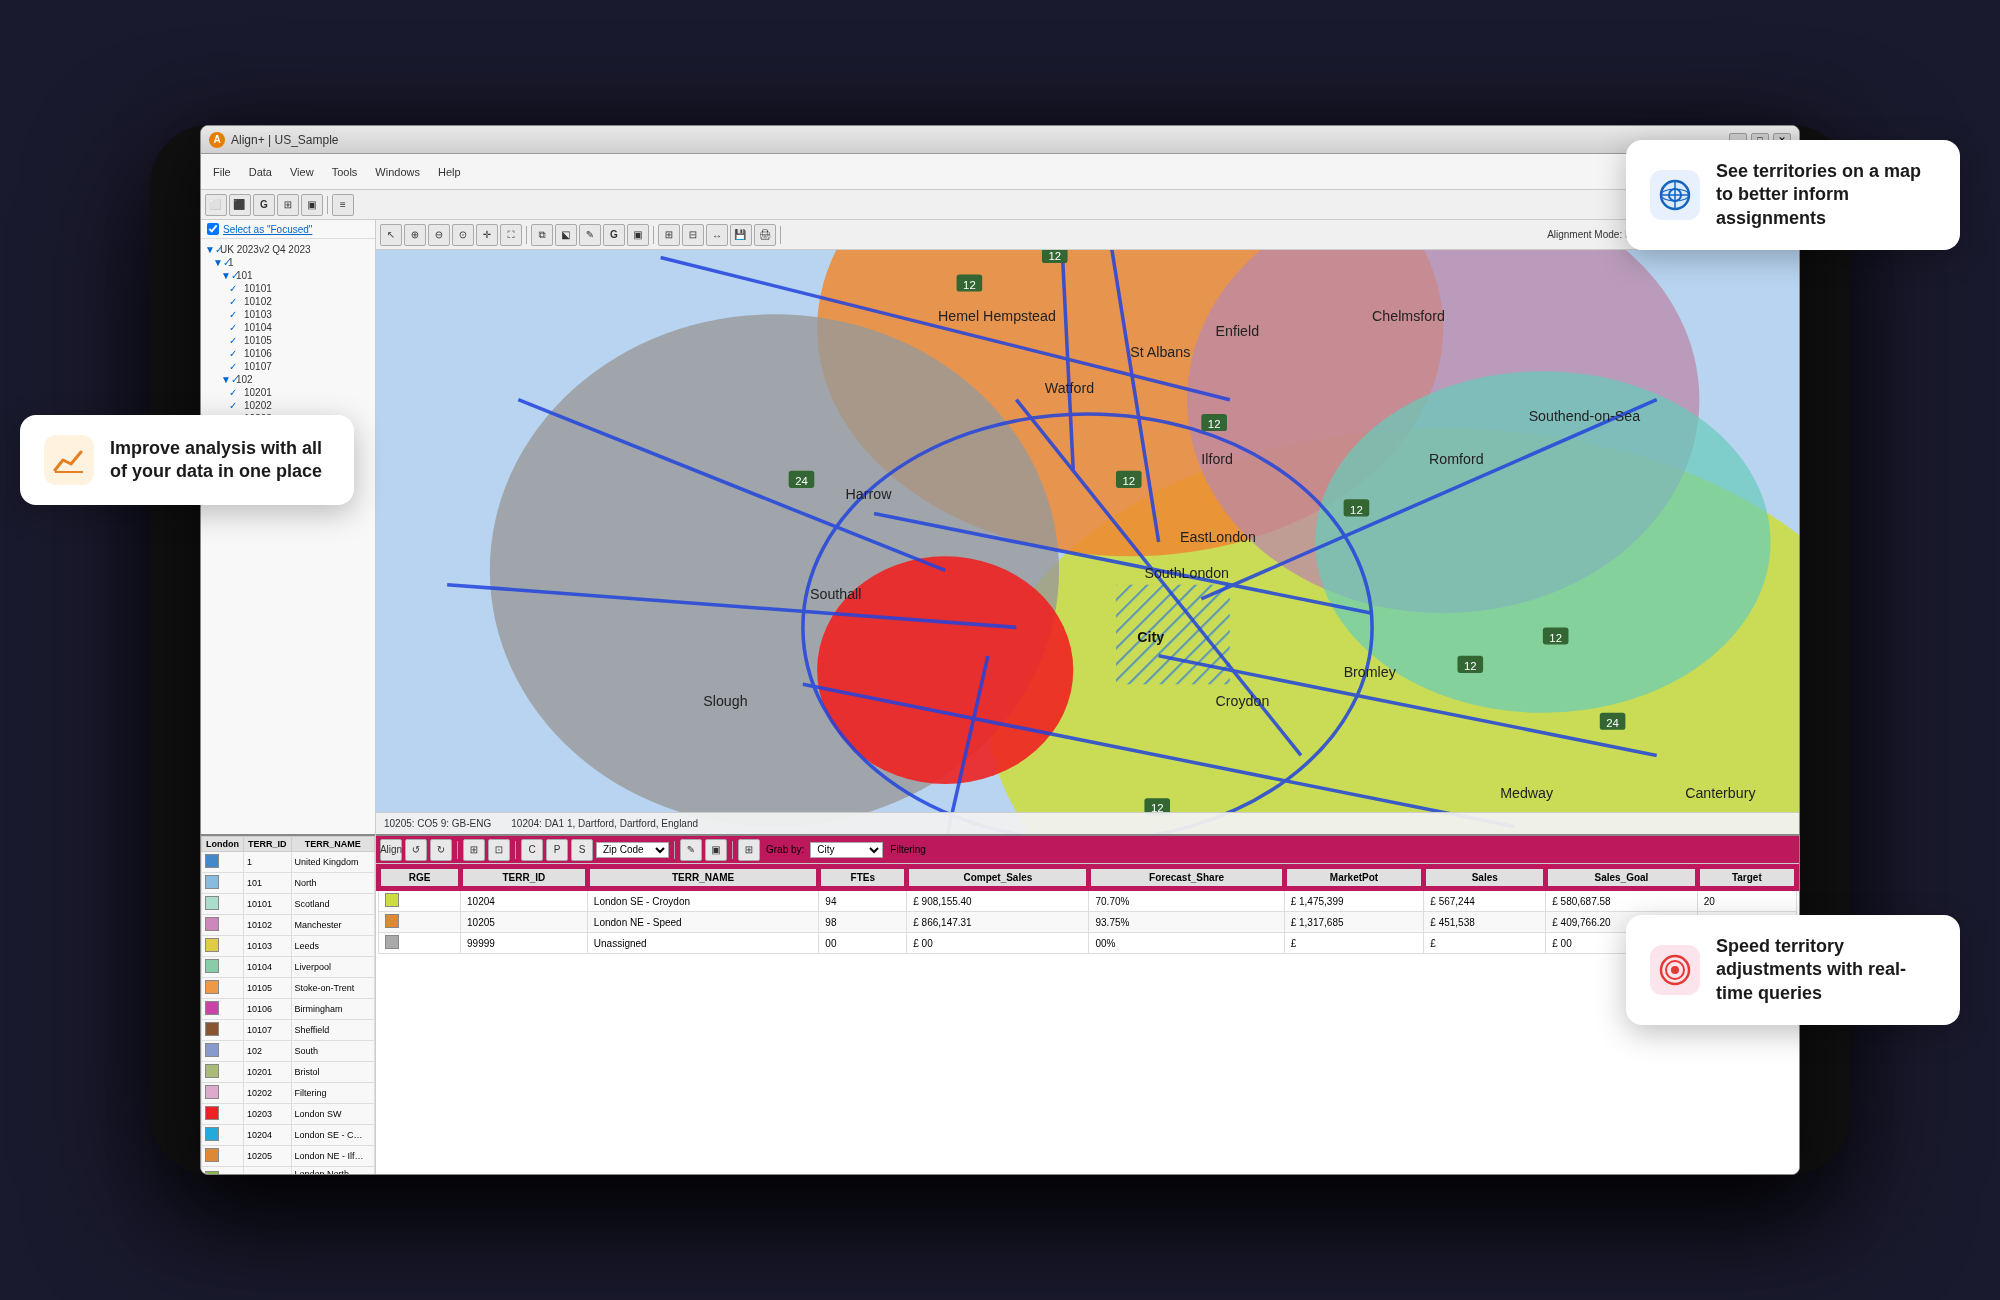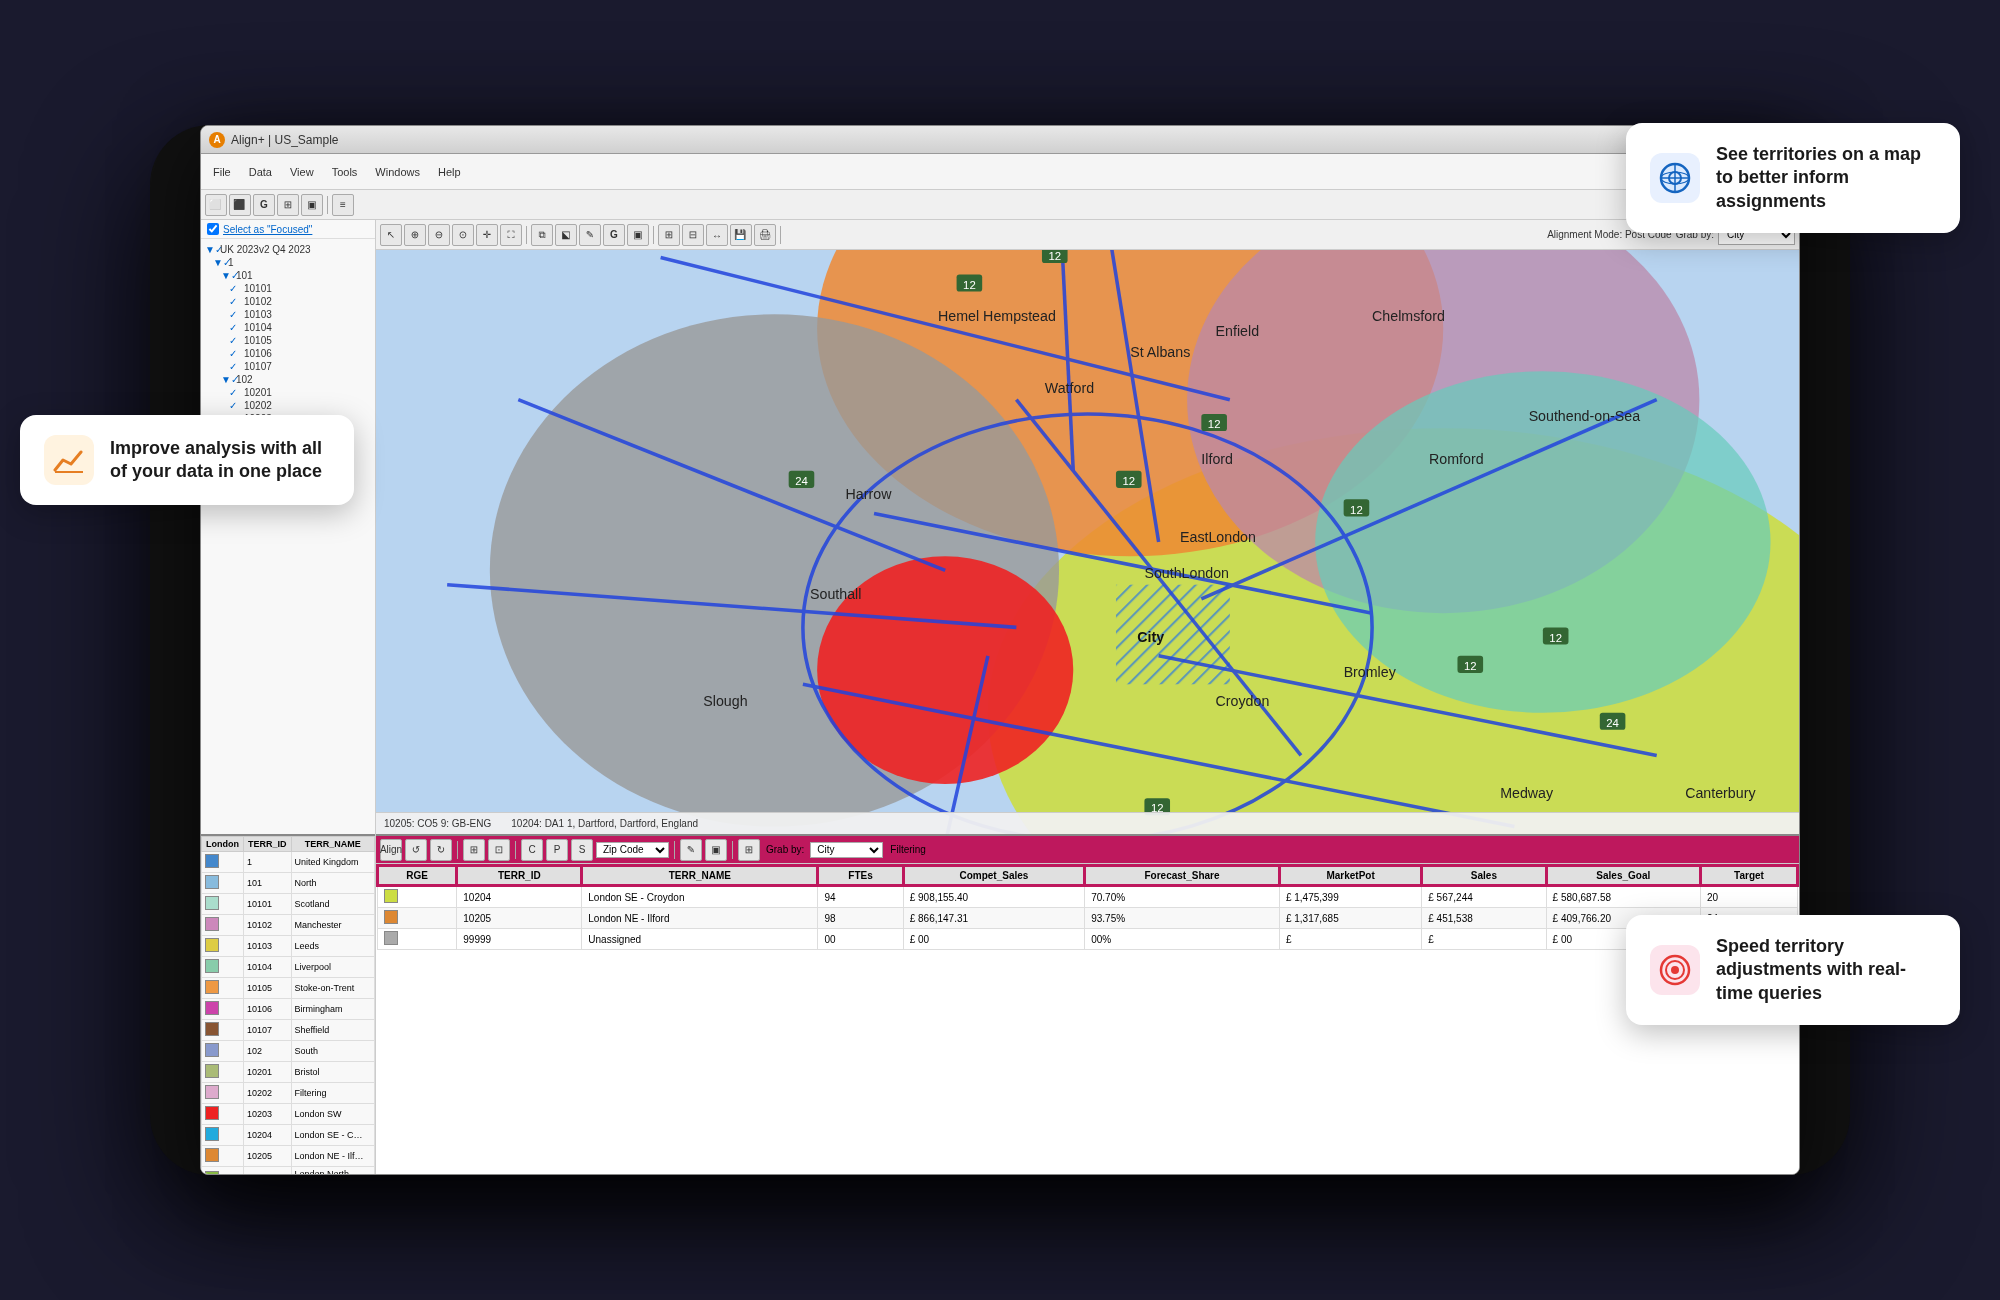--- a/index.html
+++ b/index.html
@@ -322,21 +322,21 @@
     }
 
     .data-table {
       width: 100%;
       border-collapse: collapse;
       font-size: 11px;
     }
 
     .data-table th {
       background: #e0e0e0;
-      border: 3px solid #be185d;
+      border: 5px solid #be185d;
       padding: 3px 6px;
       font-weight: bold;
       font-size: 10px;
       position: sticky;
       top: 0;
       white-space: nowrap;
     }
 
     .data-table td {
       border: 1px solid #ddd;
@@ -416,21 +416,21 @@
     .callout-text {
       font-size: 18px;
       font-weight: 700;
       color: #1a1a1a;
       line-height: 1.3;
       max-width: 220px;
     }
 
     
     .callout-top-right {
-      top: 48px;
+      top: 65px;
       right: -60px;
       margin-left: 44px;
     }
 
     .callout-top-right .callout-icon {
       background: #e8f0fe;
     }
 
     
     .callout-left-mid {
@@ -874,21 +874,21 @@
     <td>£ 908,155.40</td>
     <td>70.70%</td>
     <td>£ 1,475,399</td>
     <td>£ 567,244</td>
     <td>£ 580,687.58</td>
     <td>20</td>
   </tr>
                   <tr>
     <td><span class="color-swatch" style="background:#dd8833;"></span></td>
     <td>10205</td>
-    <td>London NE - Ilford</td>
+    <td>London NE - Speed</td>
     <td>98</td>
     <td>£ 866,147.31</td>
     <td>93.75%</td>
     <td>£ 1,317,685</td>
     <td>£ 451,538</td>
     <td>£ 409,766.20</td>
     <td>24</td>
   </tr>
                   <tr>
     <td><span class="color-swatch" style="background:#aaaaaa;"></span></td>

